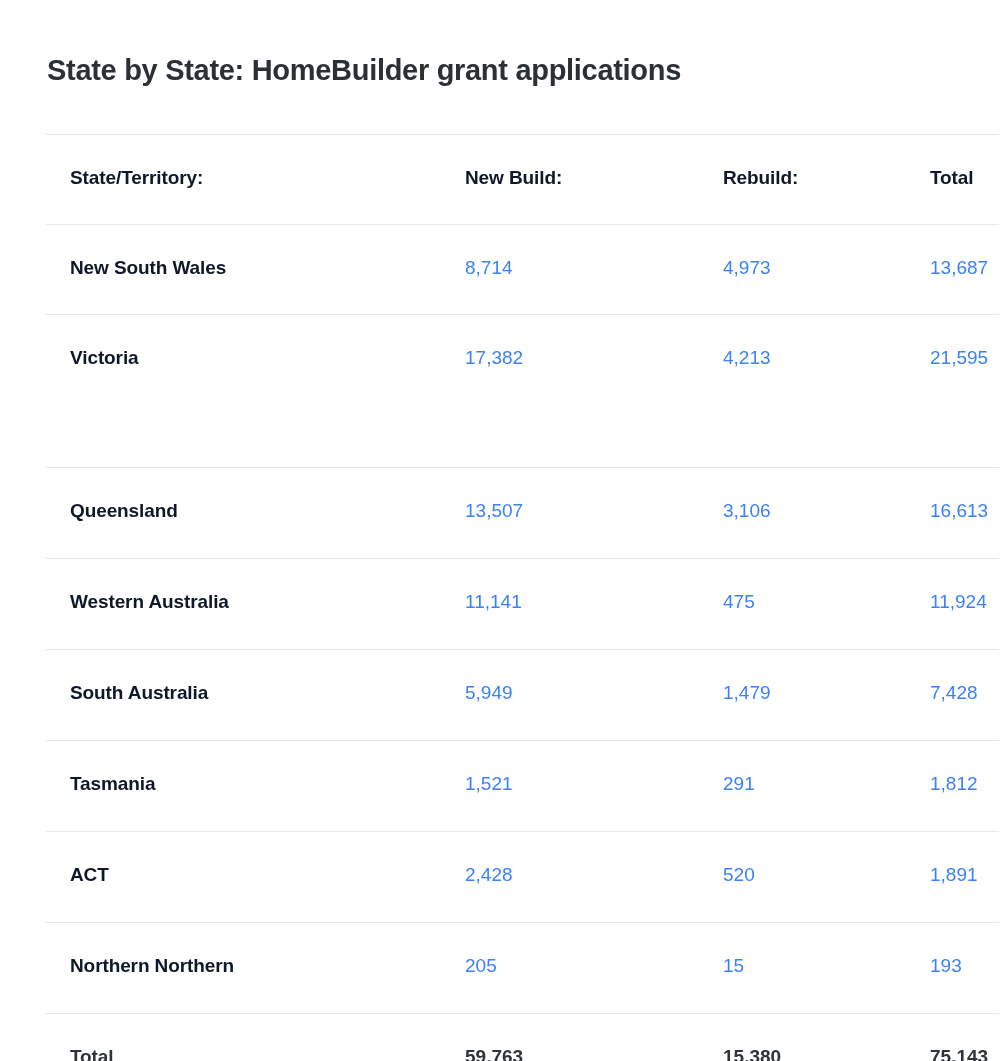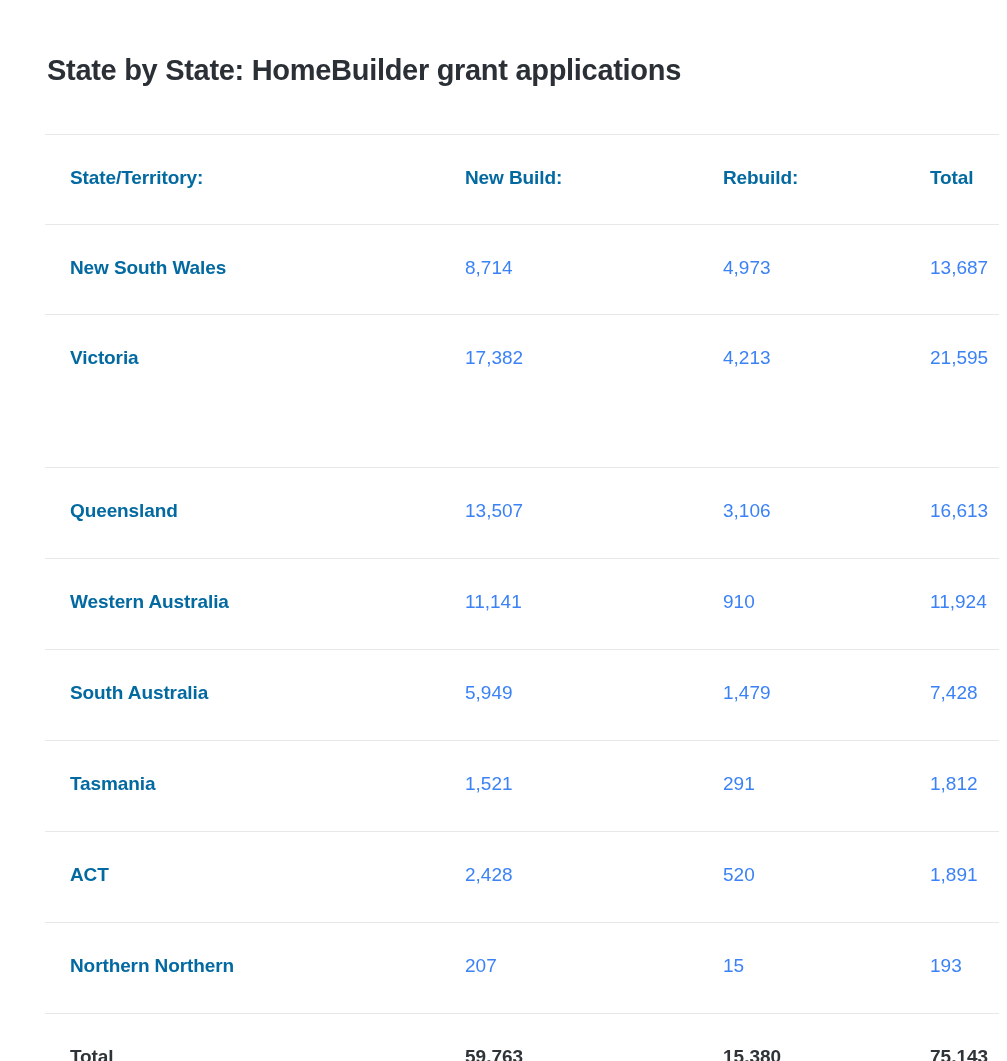--- a/index.html
+++ b/index.html
@@ -39,21 +39,21 @@
   .t-row.row-tall { min-height: 153px; }
   .t-row.row-last { border-bottom: 1px solid #e8e8e8; min-height: 89px; }
   .cell {
     font-size: 19px;
     line-height: 22px;
     color: #3b82f6;
     font-weight: 400;
   }
   .cell-head, .cell-state {
     font-weight: 700;
-    color: #0369a1;
+    color: #0f172a;
     letter-spacing: -0.1px;
   }
   .cell-bold {
     font-weight: 700;
     color: #2f3439;
   }
 </style>
 </head>
 <body>
 
@@ -87,21 +87,21 @@
     <div class="t-row row-std">
       <div class="cell cell-state">Queensland</div>
       <div class="cell">13,507</div>
       <div class="cell">3,106</div>
       <div class="cell">16,613</div>
     </div>
 
     <div class="t-row row-std">
       <div class="cell cell-state">Western Australia</div>
       <div class="cell">11,141</div>
-      <div class="cell">910</div>
+      <div class="cell">475</div>
       <div class="cell">11,924</div>
     </div>
 
     <div class="t-row row-std">
       <div class="cell cell-state">South Australia</div>
       <div class="cell">5,949</div>
       <div class="cell">1,479</div>
       <div class="cell">7,428</div>
     </div>
 
@@ -114,21 +114,21 @@
 
     <div class="t-row row-std">
       <div class="cell cell-state">ACT</div>
       <div class="cell">2,428</div>
       <div class="cell">520</div>
       <div class="cell">1,891</div>
     </div>
 
     <div class="t-row row-std">
       <div class="cell cell-state">Northern Northern</div>
-      <div class="cell">207</div>
+      <div class="cell">205</div>
       <div class="cell">15</div>
       <div class="cell">193</div>
     </div>
 
     <div class="t-row row-last">
       <div class="cell cell-state cell-bold">Total</div>
       <div class="cell cell-bold">59,763</div>
       <div class="cell cell-bold">15,380</div>
       <div class="cell cell-bold">75,143</div>
     </div>

